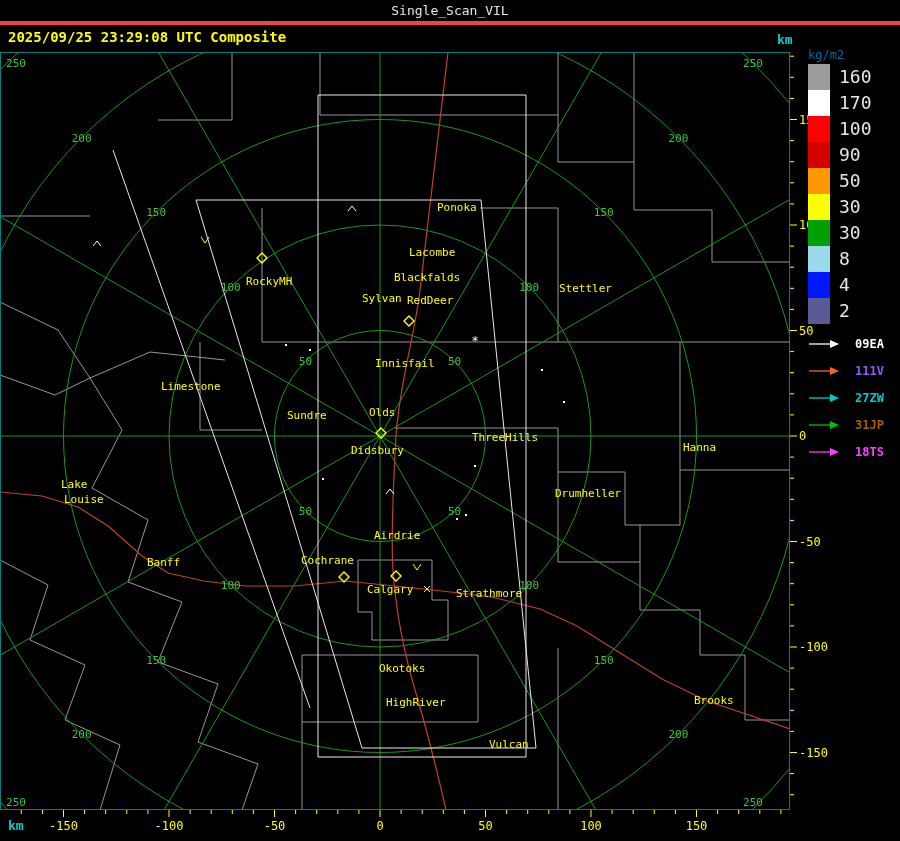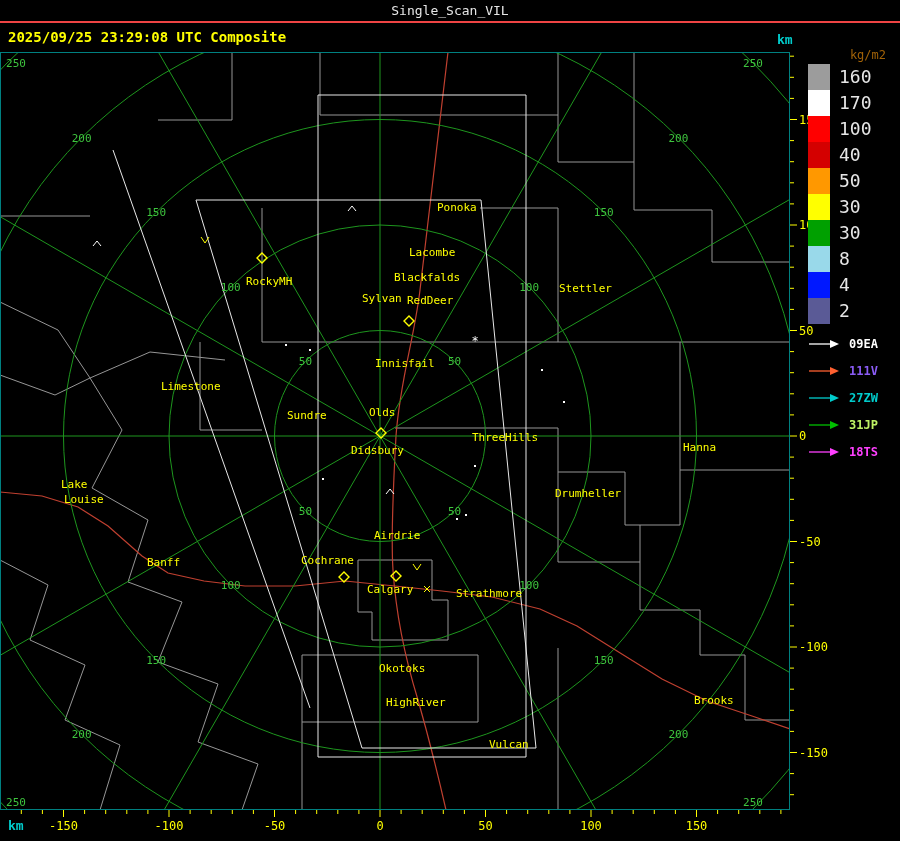--- a/index.html
+++ b/index.html
@@ -1,30 +1,30 @@
 <!DOCTYPE html>
 <html><head>
 <meta charset="utf-8">
 <style>
   html,body{margin:0;padding:0;background:#000;width:900px;height:841px;overflow:hidden}
   #app{position:relative;width:900px;height:841px;background:#000;font-family:"DejaVu Sans Mono",monospace}
-  #titlebar{position:absolute;left:0;top:0;width:900px;height:21px;border-bottom:2px solid #ef4444;
+  #titlebar{position:absolute;left:0;top:0;width:900px;height:21px;border-bottom:4px solid #ef4444;
             color:#e6e6e6;font-size:13px;line-height:21px;text-align:center}
   #timestamp{position:absolute;left:8px;top:29px;color:#ffff00;font-size:14px;font-weight:bold}
   #km-right{position:absolute;left:777px;top:32px;color:#00cccc;font-size:13px;font-weight:bold}
   #km-bottom{position:absolute;left:8px;top:818px;color:#00cccc;font-size:13px;font-weight:bold}
   #radar-svg{position:absolute;left:0;top:0}
   #legend{position:absolute;left:808px;top:48px;width:90px}
-  #legend-units{color:#a16207;font-size:12px;height:16px;text-align:right;padding-right:12px}
+  #legend-units{color:#0369a1;font-size:12px;height:16px;padding-right:12px}
   .srow{display:flex;height:26px}
   .sw{width:22px;height:26px}
   .lb{margin-left:9px;line-height:26px;font-size:18px;color:#e6e6e6}
   #radar-rows{margin-top:6px}
   .rrow{display:flex;align-items:center;height:27px}
-  .rrow span{margin-left:9px;font-size:12px;font-weight:bold}
+  .rrow span{margin-left:15px;font-size:12px;font-weight:bold}
 </style>
 </head>
 <body>
 
 <div id="app">
   <div id="titlebar">
     <span>Single_Scan_VIL</span>
   </div>
   <span id="timestamp">2025/09/25 23:29:08 UTC Composite</span>
   <span id="km-right">km</span>
@@ -254,21 +254,21 @@
         <div class="srow">
           <div class="sw" style="background: rgb(255, 255, 255);"></div>
           <span class="lb">170</span>
         </div>
         <div class="srow">
           <div class="sw" style="background: rgb(255, 0, 0);"></div>
           <span class="lb">100</span>
         </div>
         <div class="srow">
           <div class="sw" style="background: rgb(212, 0, 0);"></div>
-          <span class="lb">40</span>
+          <span class="lb">90</span>
         </div>
         <div class="srow">
           <div class="sw" style="background: rgb(255, 152, 0);"></div>
           <span class="lb">50</span>
         </div>
         <div class="srow">
           <div class="sw" style="background: rgb(255, 255, 0);"></div>
           <span class="lb">30</span>
         </div>
         <div class="srow">
@@ -308,21 +308,21 @@
             <line x1="1" y1="6" x2="26" y2="6" stroke="#00cccc" stroke-width="1.3"></line>
             <path d="M31,6 L22,2 L22,10 Z" fill="#00cccc"></path>
           </svg>
           <span style="color: rgb(0, 204, 204);">27ZW</span>
         </div>
         <div class="rrow">
           <svg width="32" height="12">
             <line x1="1" y1="6" x2="26" y2="6" stroke="#00c000" stroke-width="1.3"></line>
             <path d="M31,6 L22,2 L22,10 Z" fill="#00c000"></path>
           </svg>
-          <span style="color: #bef264;">31JP</span>
+          <span style="color: #a16207;">31JP</span>
         </div>
         <div class="rrow">
           <svg width="32" height="12">
             <line x1="1" y1="6" x2="26" y2="6" stroke="#ff40ff" stroke-width="1.3"></line>
             <path d="M31,6 L22,2 L22,10 Z" fill="#ff40ff"></path>
           </svg>
           <span style="color: rgb(255, 64, 255); text-align: right;">18TS</span>
         </div>
       </div>
   </div>

